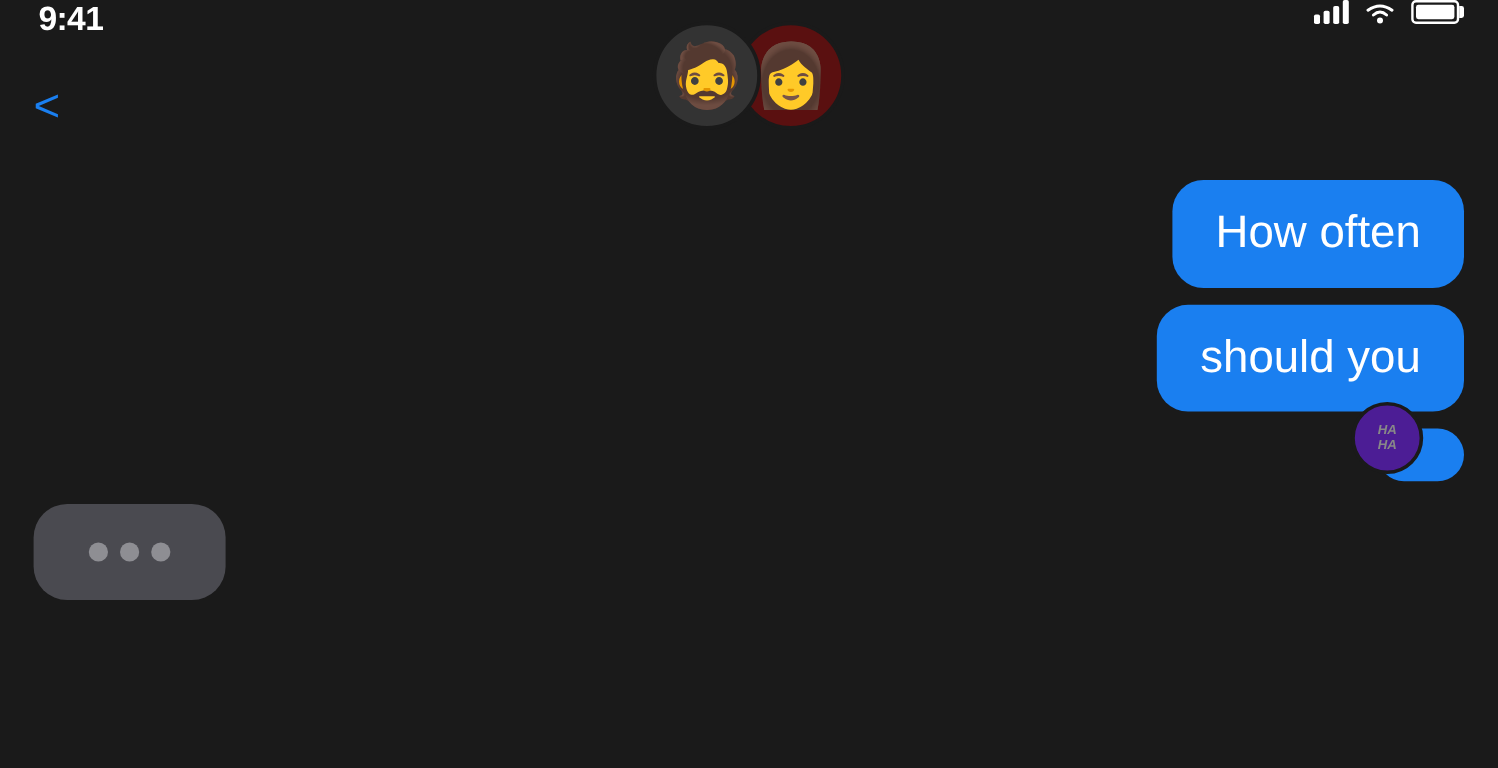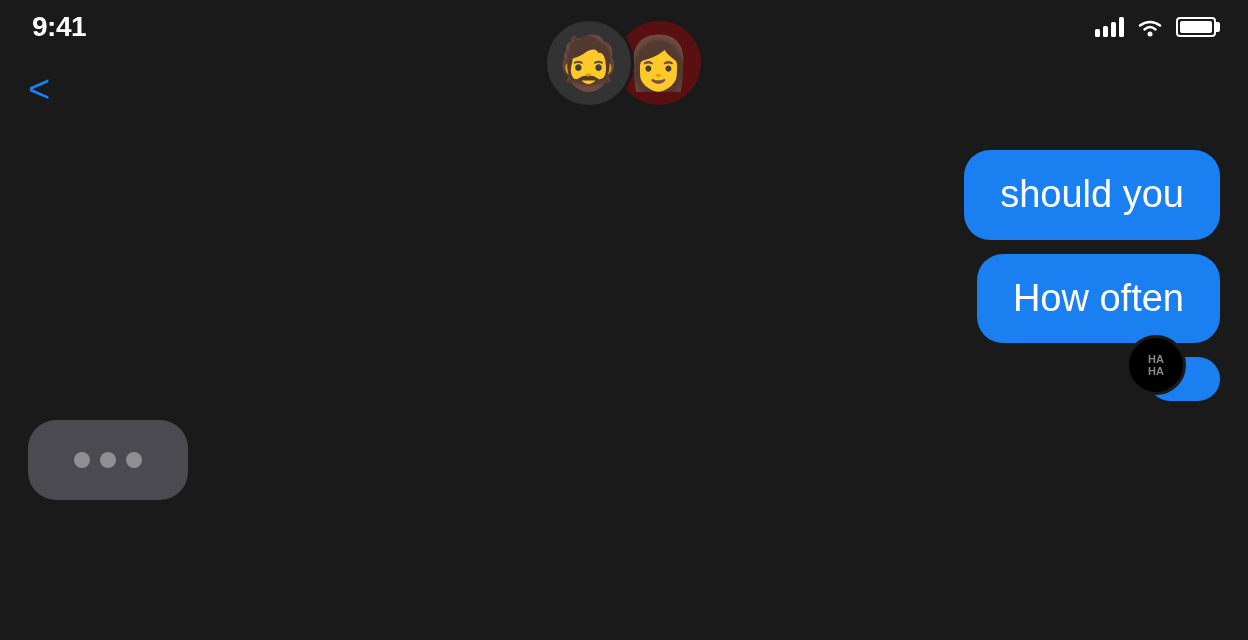--- a/index.html
+++ b/index.html
@@ -14,21 +14,21 @@
     }
 
     
     .status-bar {
       position: absolute;
       top: 0;
       left: 0;
       right: 0;
       height: 54px;
       display: flex;
-      align-items: center;
+      align-items: flex-start;
       justify-content: space-between;
       padding: 0 32px;
     }
 
     .status-time {
       font-size: 28px;
       font-weight: 700;
       color: #ffffff;
       letter-spacing: -0.5px;
     }
@@ -192,31 +192,32 @@
     .bubble-with-reaction {
       position: relative;
     }
 
     .reaction-badge {
       position: absolute;
       top: -22px;
       left: -22px;
       width: 60px;
       height: 60px;
-      background: #000000;
+      background: #4c1d95;
       border-radius: 50%;
       display: flex;
       align-items: center;
       justify-content: center;
       font-size: 11px;
       font-weight: 700;
       color: #888;
       text-align: center;
       line-height: 1.1;
       border: 3px solid #1a1a1a;
+      font-style: italic;
     }
 
     
     .wifi-svg {
       display: block;
     }
   </style>
 </head>
 <body>
 
@@ -242,22 +243,22 @@
 </div>
 
 <div class="back-button">&lt;</div>
 
 <div class="avatar-group">
   <div class="avatar">🧔</div>
   <div class="avatar" style="background: #5a1010;">👩</div>
 </div>
 
 <div class="bubbles-container">
+  <div class="message-bubble">How often</div>
   <div class="message-bubble">should you</div>
-  <div class="message-bubble">How often</div>
   <div class="message-bubble bubble-with-reaction">
     <div class="reaction-badge">HA<br>HA</div>
   </div>
 </div>
 
 <div class="messages-area">
   <div class="typing-bubble">
     <div class="typing-dot"></div>
     <div class="typing-dot"></div>
     <div class="typing-dot"></div>

